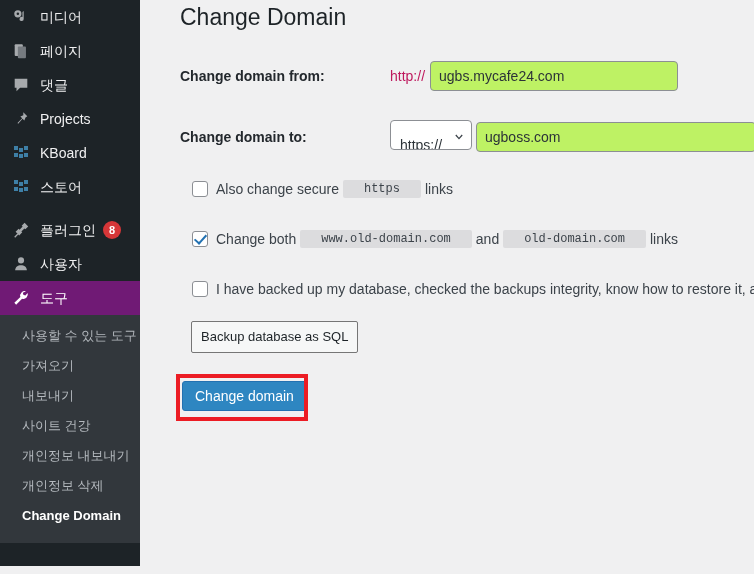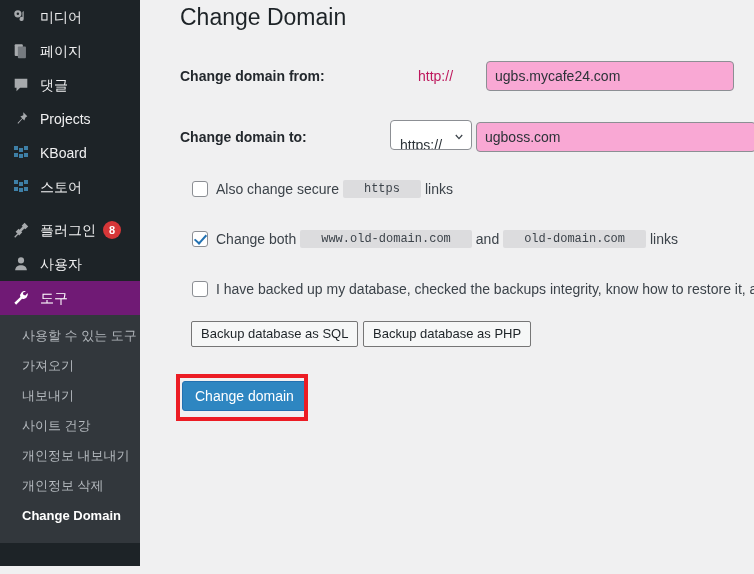--- a/index.html
+++ b/index.html
@@ -98,21 +98,21 @@
   }
   .scheme-static {
     font-size: 14px;
     color: #be185d;
   }
   .text-input {
     height: 30px;
     padding: 0 8px;
     border: 1px solid #8c8f94;
     border-radius: 4px;
-    background: #f9a8d4;
+    background: #bef264;
     font-family: "Liberation Sans", sans-serif;
     font-size: 14px;
     color: #2c3338;
     outline: none;
   }
   .scheme-select {
     height: 30px;
     padding: 16px 26px 0 9px;
     border: 1px solid #8c8f94;
     border-radius: 4px;
@@ -168,21 +168,21 @@
     background: #dcdcde;
     color: #3c434a;
     padding: 2px 21px;
     margin: 0 4px;
     border-radius: 2px;
   }
 
   
   .secondary-btn {
     position: absolute;
-    height: 26px;
+    height: 32px;
     padding: 0 9px;
     border: 1px solid #767676;
     border-radius: 2px;
     background: #f6f7f7;
     font-family: "Liberation Sans", sans-serif;
     font-size: 13px;
     color: #1d2327;
     cursor: pointer;
     line-height: 24px;
   }
@@ -323,21 +323,21 @@
       <span class="submenu-item">개인정보 내보내기</span>
       <span class="submenu-item">개인정보 삭제</span>
       <span class="submenu-item current">Change Domain</span>
     </div>
   </div>
 
   <div id="main">
 
     <div id="page-title">Change Domain</div>
 
-    <div class="form-row" style="left:20px; top:61px;gap:28px;">
+    <div class="form-row" style="left:20px; top:61px;">
       <span class="field-label" style="width:210px; display:inline-block;">Change domain from:</span>
       <span class="scheme-static">http://</span>
       <input class="text-input" style="width: 248px; margin-left: 5px;" type="text" value="ugbs.mycafe24.com">
     </div>
 
     <div class="form-row" style="left:20px; top:120px;">
       <span class="field-label" style="width:210px; display:inline-block;">Change domain to:</span>
       <span class="select-wrap">
         <select class="scheme-select" style="width:82px;">
           <option>http://</option>
@@ -365,19 +365,18 @@
       <code>old-domain.com</code>
       <span>links</span>
     </div>
 
     <div class="check-row" style="left:32px; top:281px;">
       <span class="cbox"></span>
       <span>I have backed up my database, checked the backups integrity, know how to restore it, a</span>
     </div>
 
     <button class="secondary-btn" style="left:31px; top:321px;">Backup database as SQL</button>
-    <button class="secondary-btn" style="left:203px; top:321px;">Backup database as PHP</button>
 
     <button id="change-domain-button" style="left:22px;">Change domain</button>
 
     <div id="highlight-box" style="left:16px;"></div>
   </div>
 </div>
 
 </body></html>

